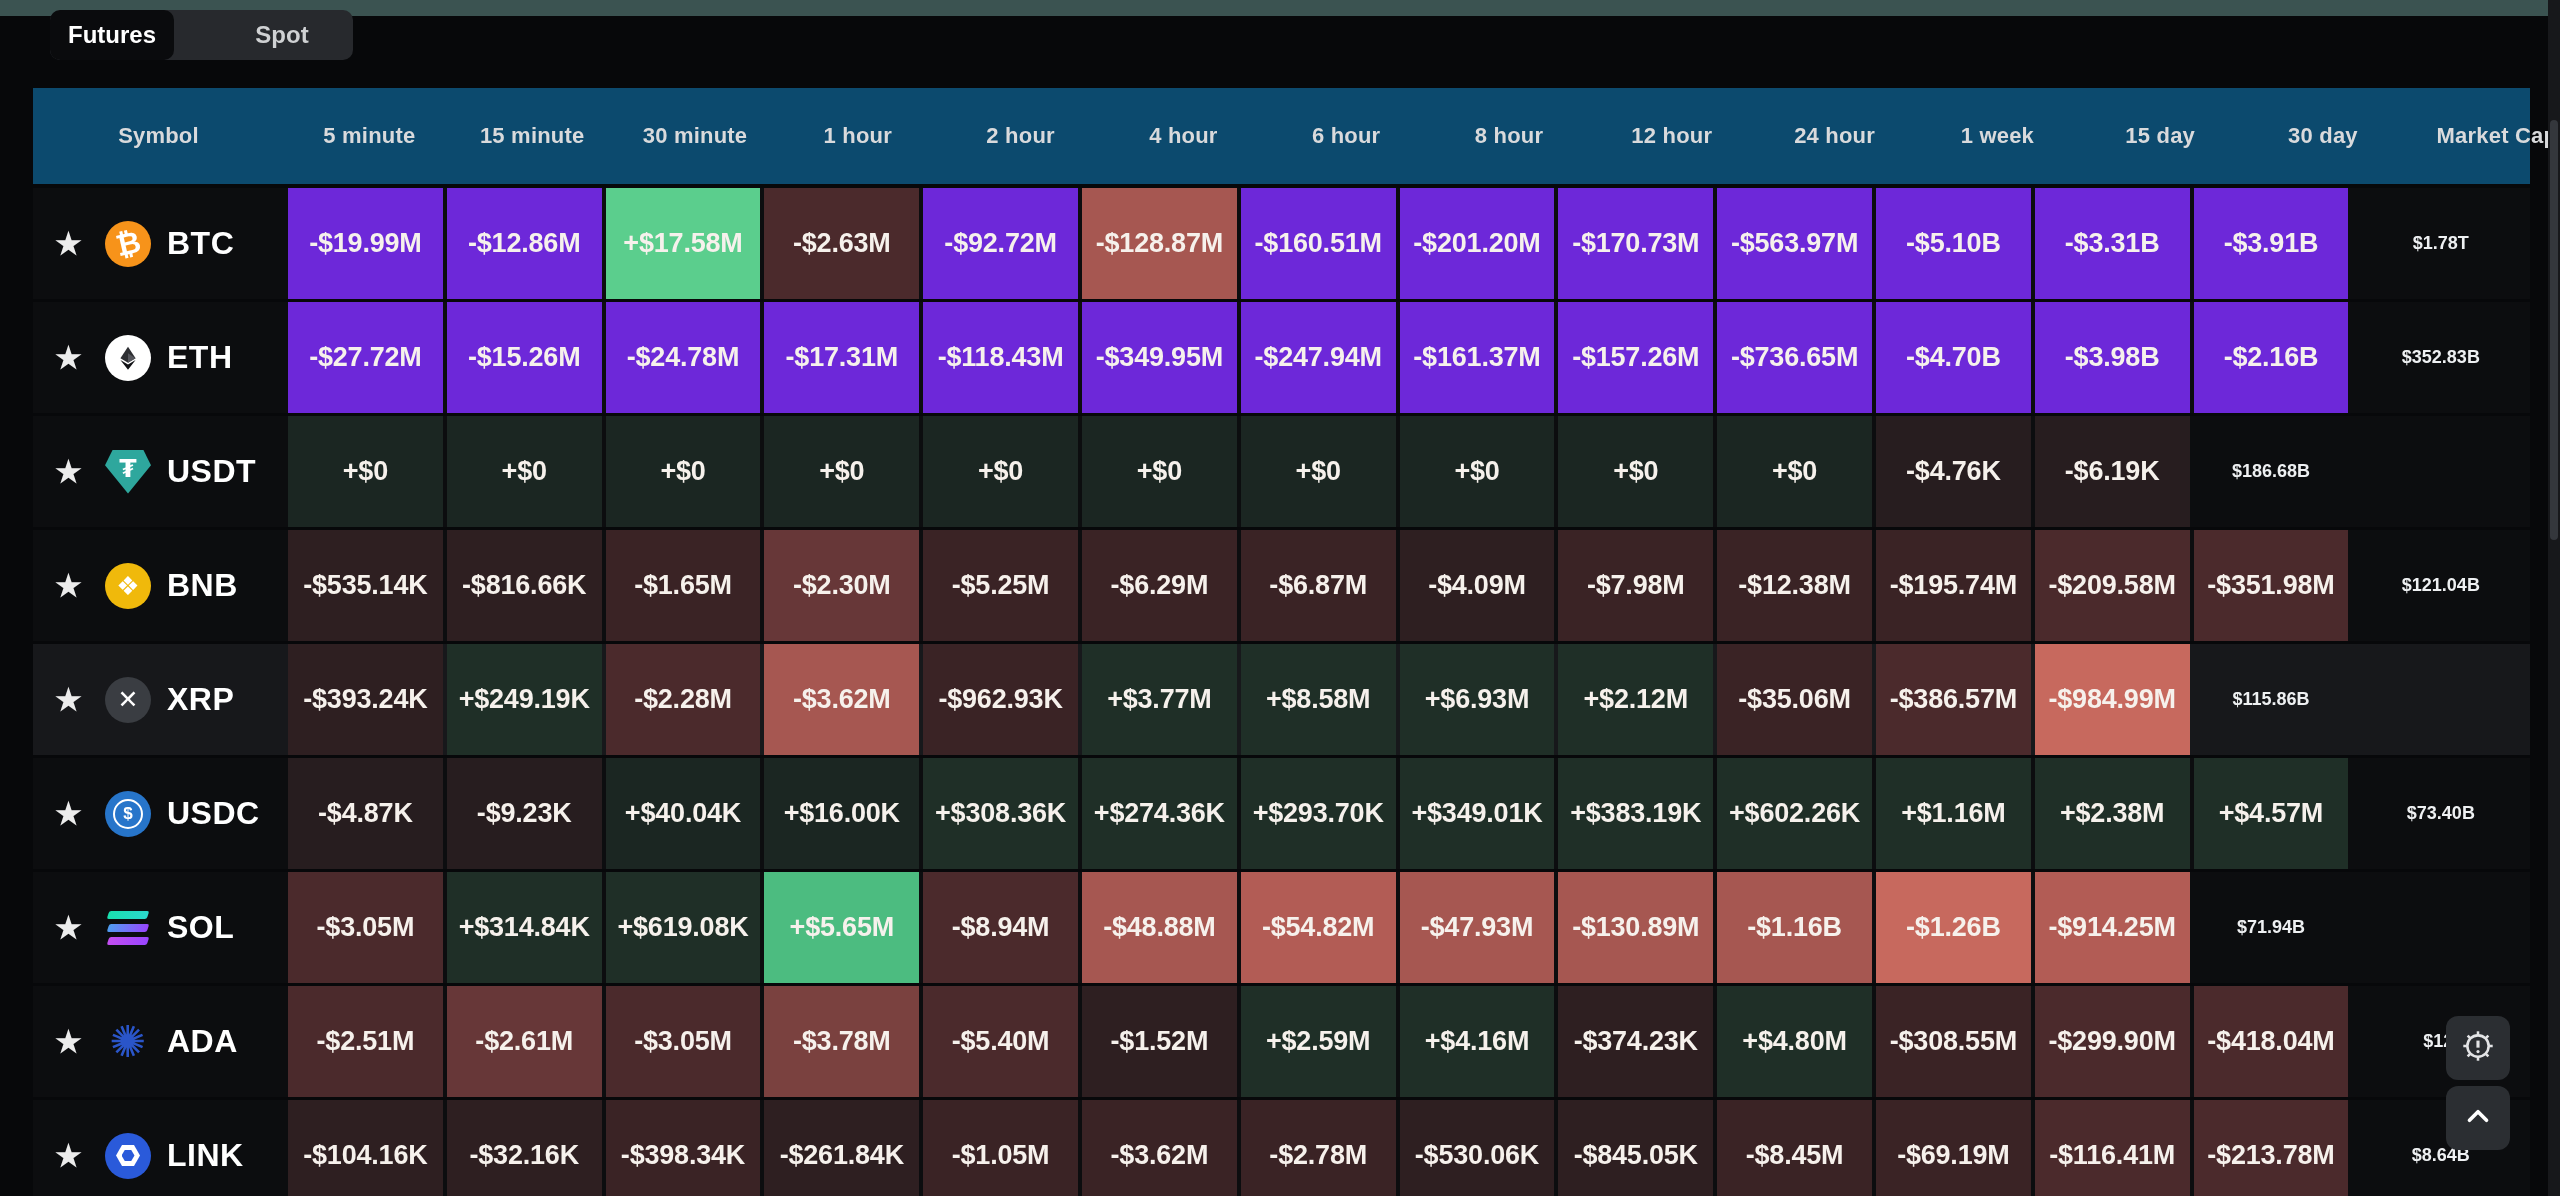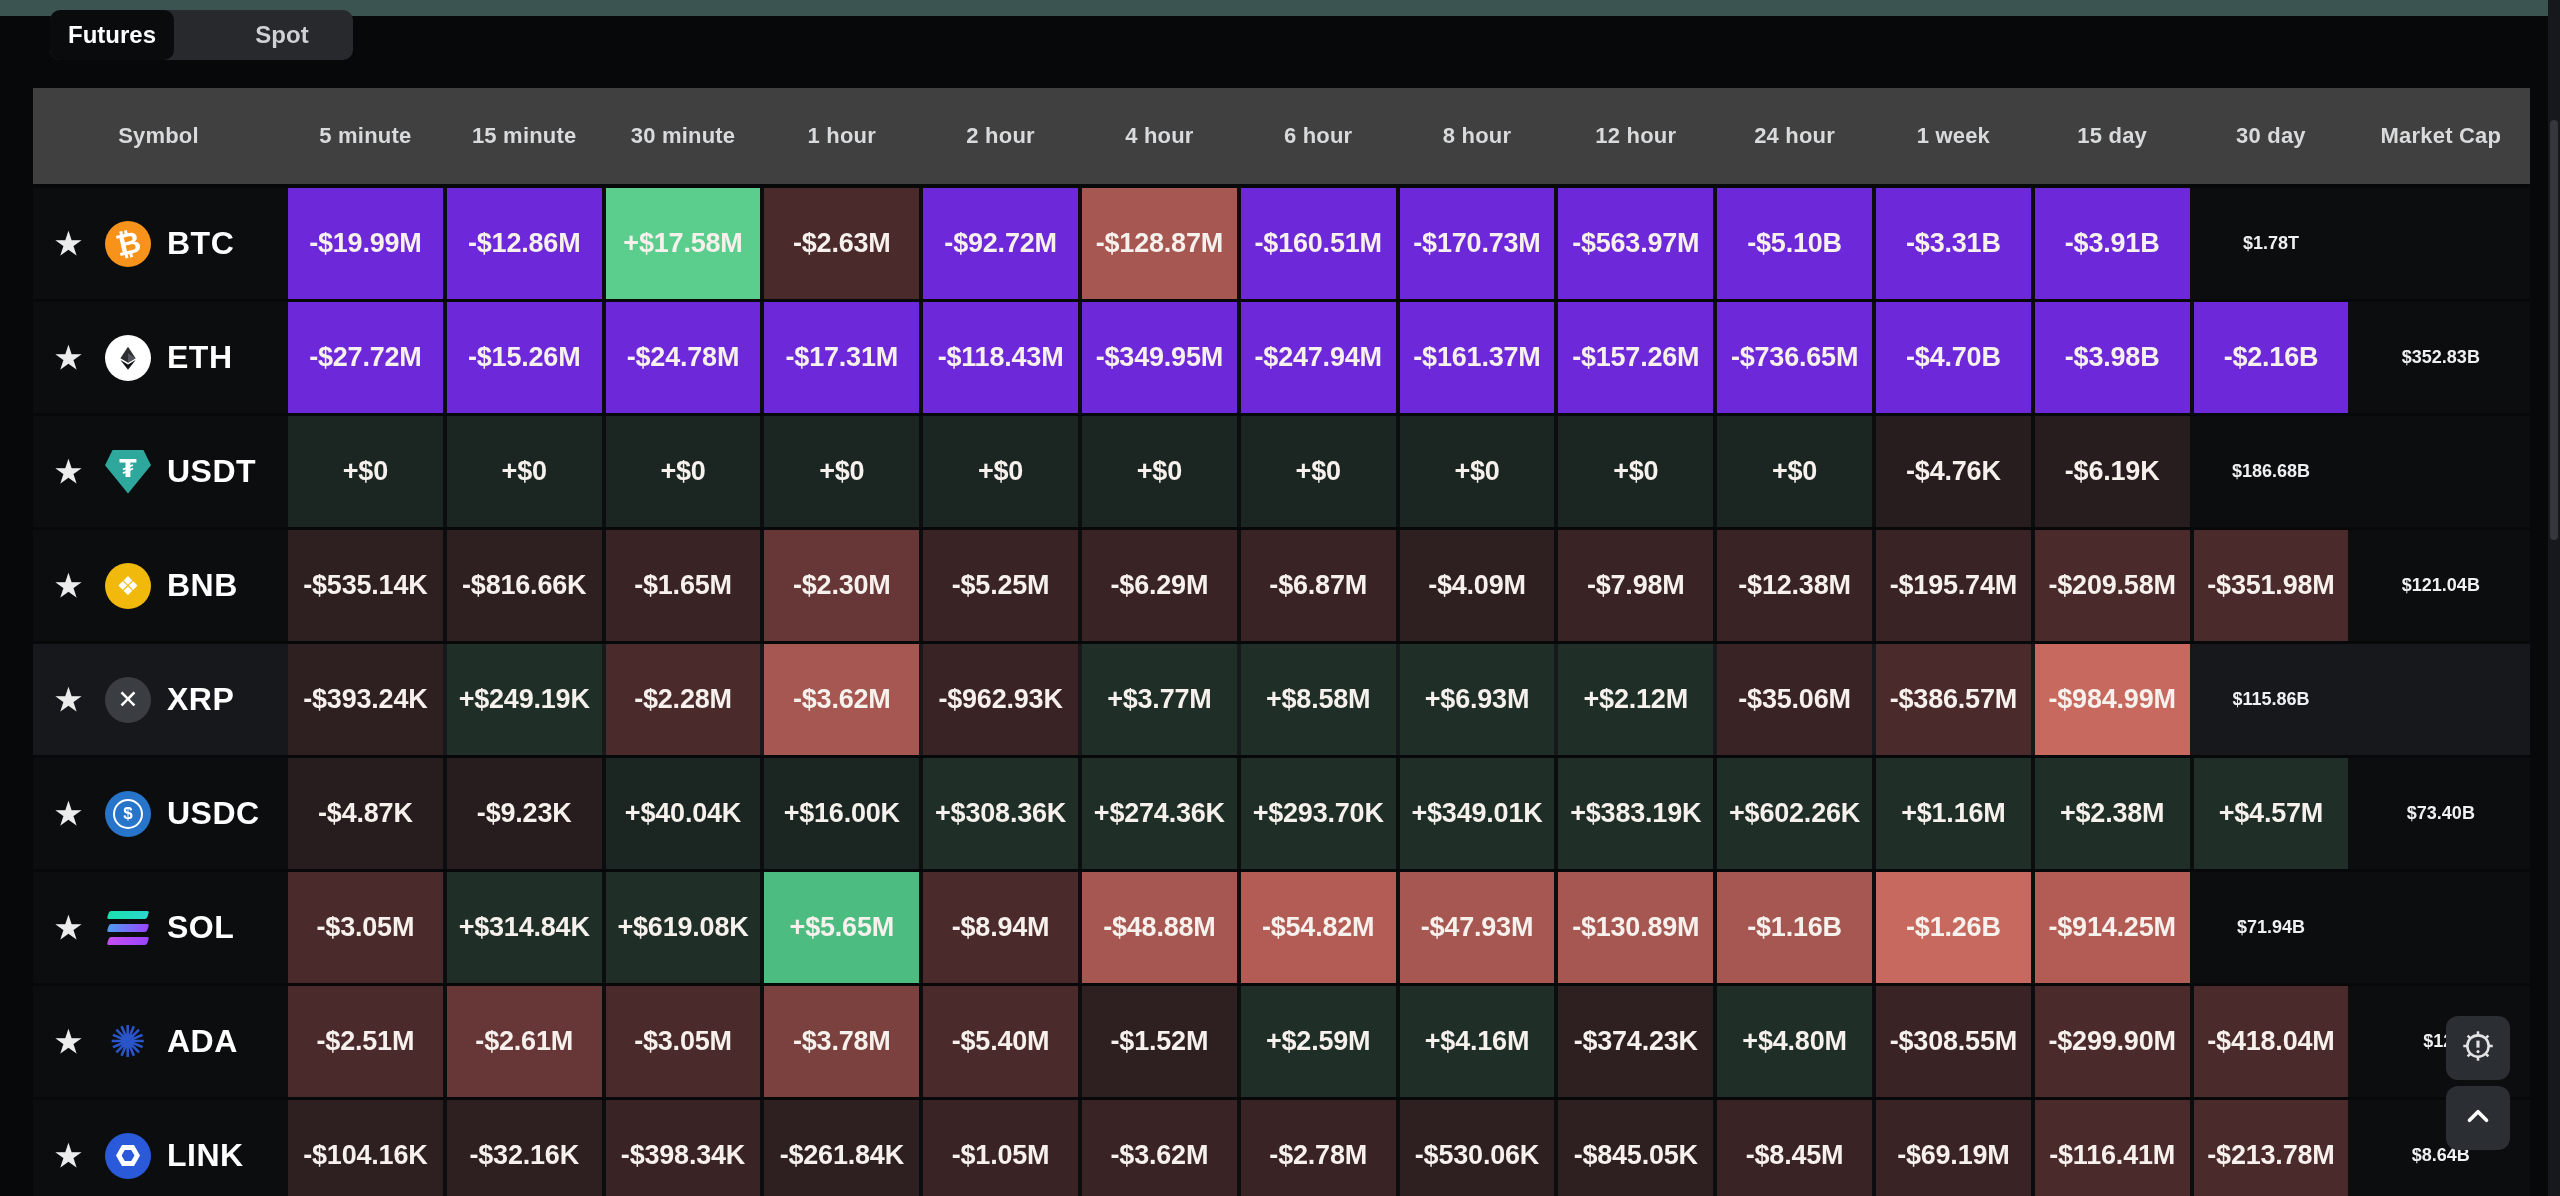--- a/index.html
+++ b/index.html
@@ -10,21 +10,21 @@
     -webkit-font-smoothing:antialiased;
   }
   .topbar{position:absolute;left:0;top:0;width:2560px;height:16px;background:#3b5351;}
   .tabs{position:absolute;left:50px;top:10px;height:50px;background:#27292d;border-radius:10px;display:flex;overflow:hidden;text-align:right;}
   .tab{display:flex;align-items:center;justify-content:center;font-size:24px;color:#cfd1d3;cursor:pointer;}
   .tab-futures{width:124px;}
   .tab-spot{width:142px;padding-left:37px;}
   .tab.active{background:#0a0b0d;color:#ffffff;border-radius:10px;}
   .table{position:absolute;left:33px;top:88px;width:2497px;}
   .grid-row{display:grid;grid-template-columns:251px repeat(13,154.8px) 177px;column-gap:4px;}
-  .header{height:96px;background:#404040;margin-bottom:4px;align-items:center;}
+  .header{height:96px;background:#0c4a6e;margin-bottom:4px;align-items:center;gap:8px;}
   .hcell{font-size:22px;color:#d9dadc;text-align:center;letter-spacing:0.2px;cursor:pointer;}
   .trow{height:111px;margin-bottom:3px;background:#0c0d0f;cursor:pointer;}
   .trow.hov{background:#17181b;}
   .symcell{display:flex;align-items:center;padding-left:22px;}
   .star{font-size:30px;color:#ececec;width:46px;flex:0 0 auto;}
   .coin{width:46px;height:46px;margin:0 16px 0 4px;position:relative;display:flex;align-items:center;justify-content:center;flex:0 0 auto;}
   .symlabel{font-size:32px;color:#ffffff;letter-spacing:0.5px;}
   .vcell{display:flex;align-items:center;justify-content:center;font-size:27px;color:#f6f1ec;letter-spacing:-0.2px;}
   .mcap{display:flex;align-items:center;justify-content:center;font-size:18px;color:#eef0f2;}
   .circ{width:46px;height:46px;border-radius:50%;display:flex;align-items:center;justify-content:center;}
@@ -76,20 +76,21 @@
           </span>
           <span class="symlabel">BTC</span>
         </div>
         <div class="vcell c-rb">-$19.99M</div>
         <div class="vcell c-rb">-$12.86M</div>
         <div class="vcell c-gb">+$17.58M</div>
         <div class="vcell c-r2">-$2.63M</div>
         <div class="vcell c-rb">-$92.72M</div>
         <div class="vcell c-rm">-$128.87M</div>
         <div class="vcell c-rb">-$160.51M</div>
+        <div class="vcell c-rb">-$201.20M</div>
         <div class="vcell c-rb">-$170.73M</div>
         <div class="vcell c-rb">-$563.97M</div>
         <div class="vcell c-rb">-$5.10B</div>
         <div class="vcell c-rb">-$3.31B</div>
         <div class="vcell c-rb">-$3.91B</div>
         <div class="mcap">$1.78T</div>
       </div>
       <div class="grid-row trow">
         <div class="symcell">
           <span class="star">★</span>

